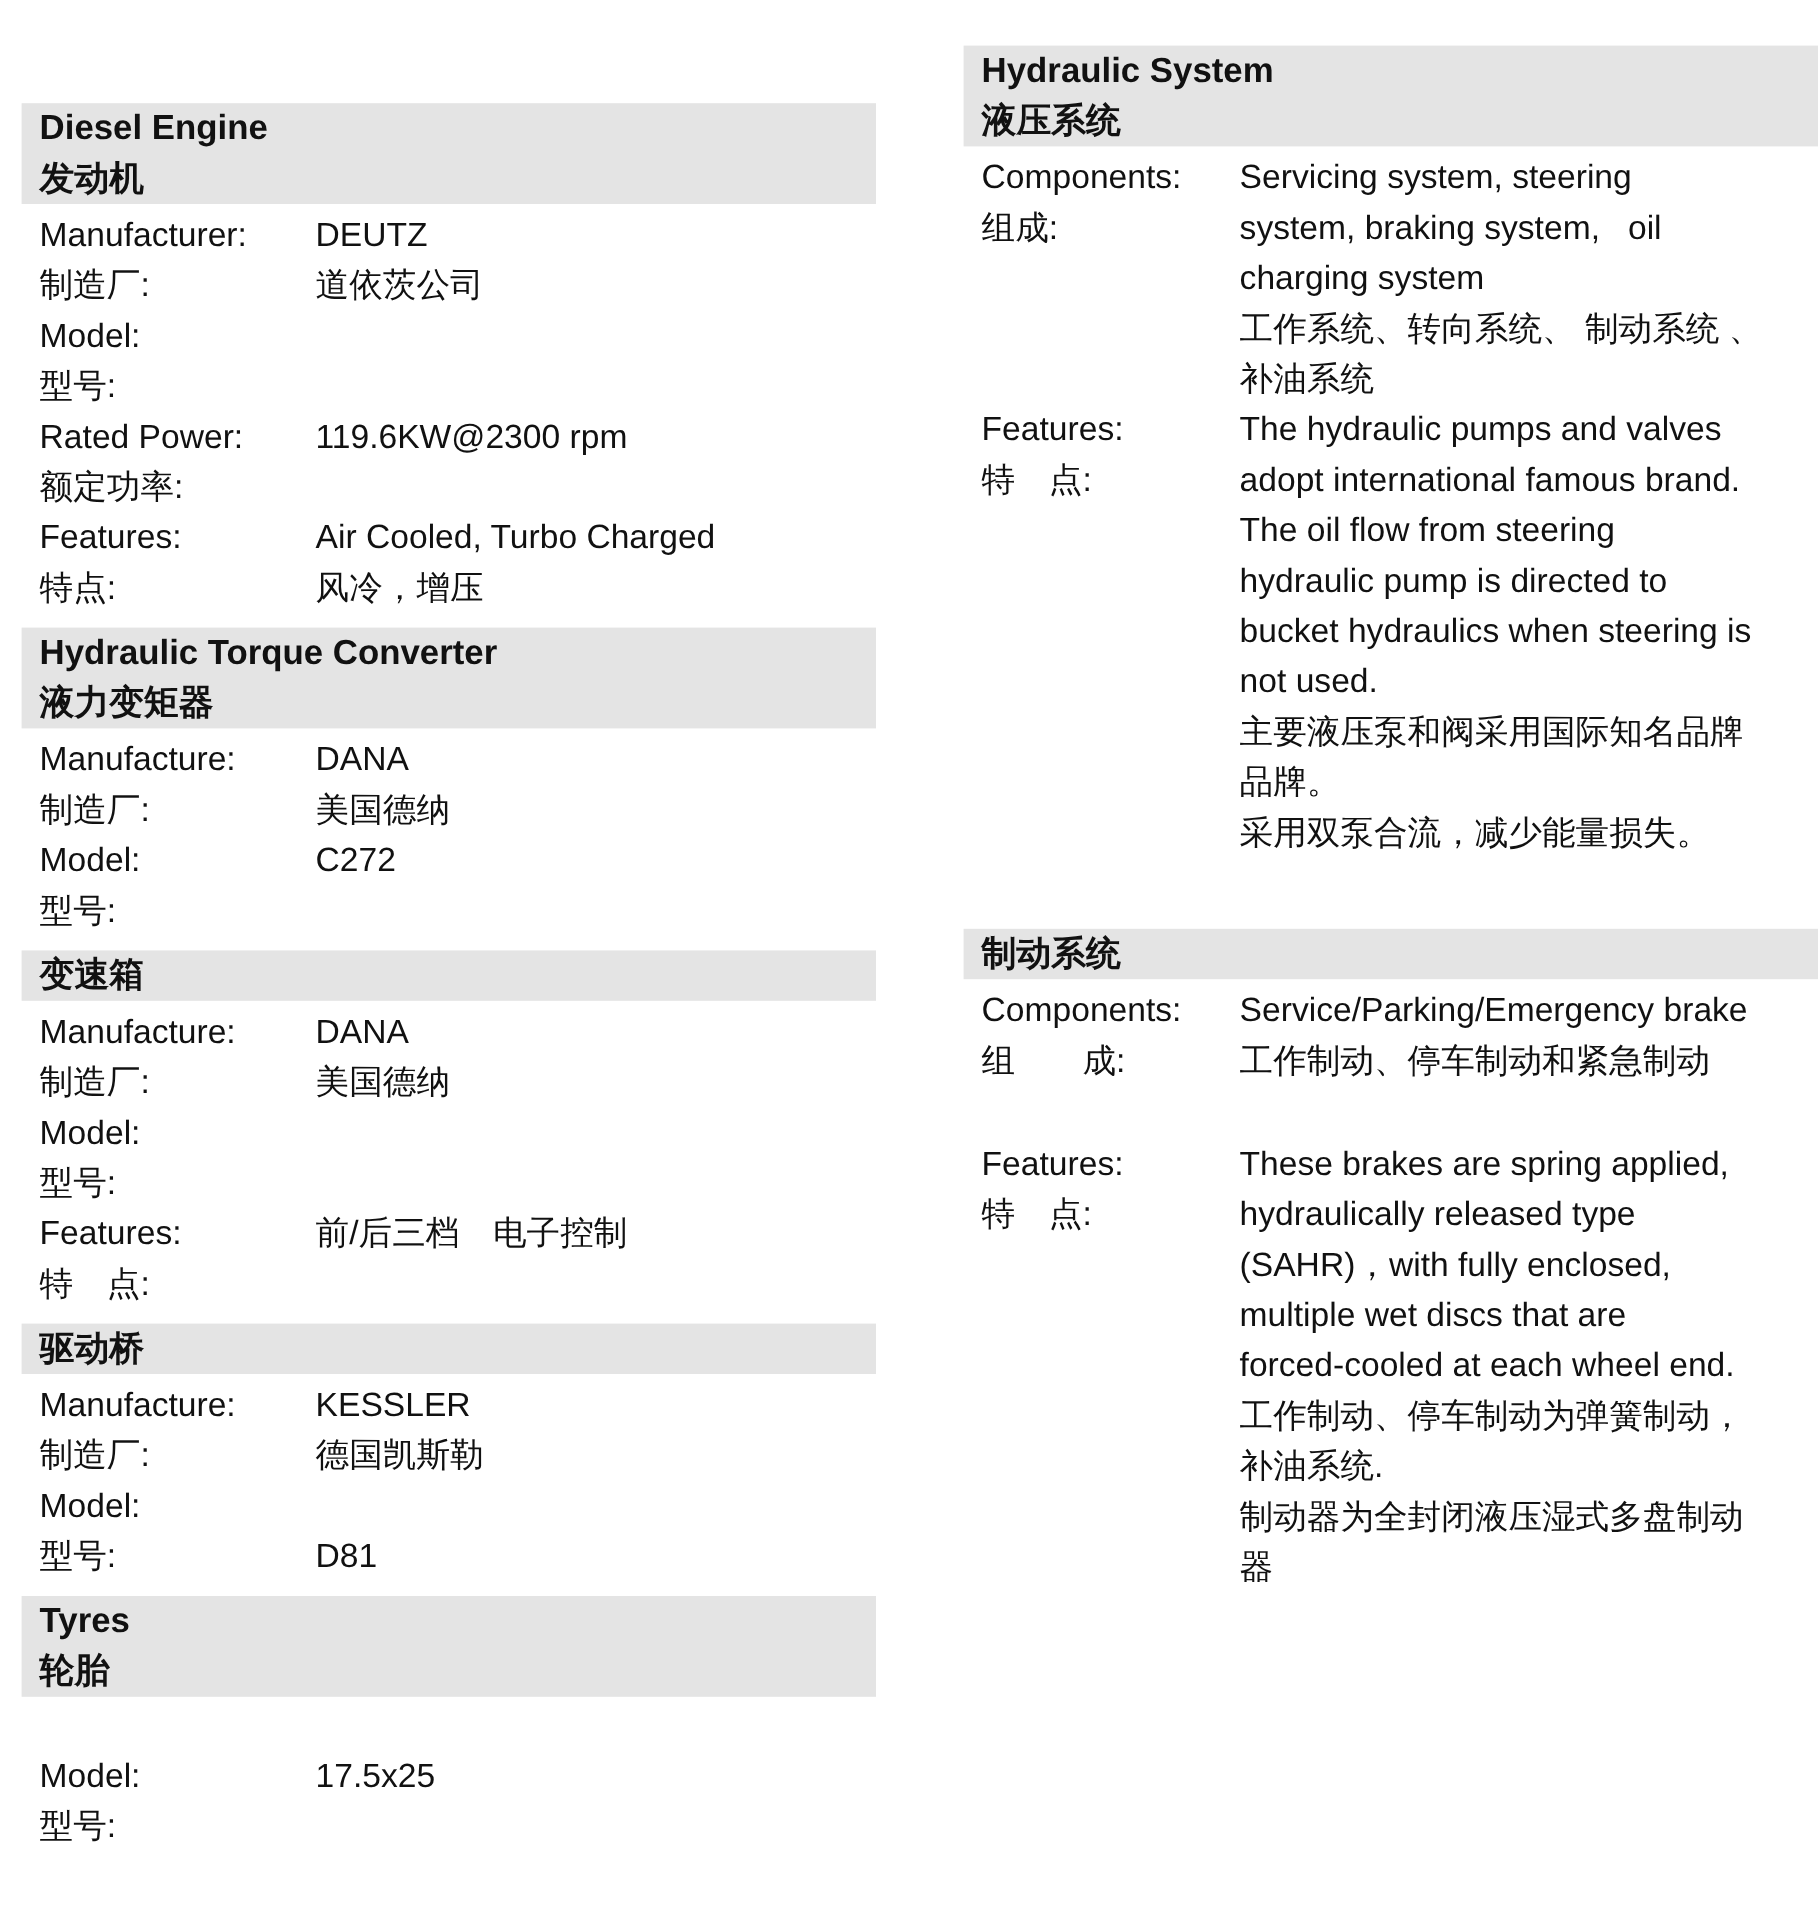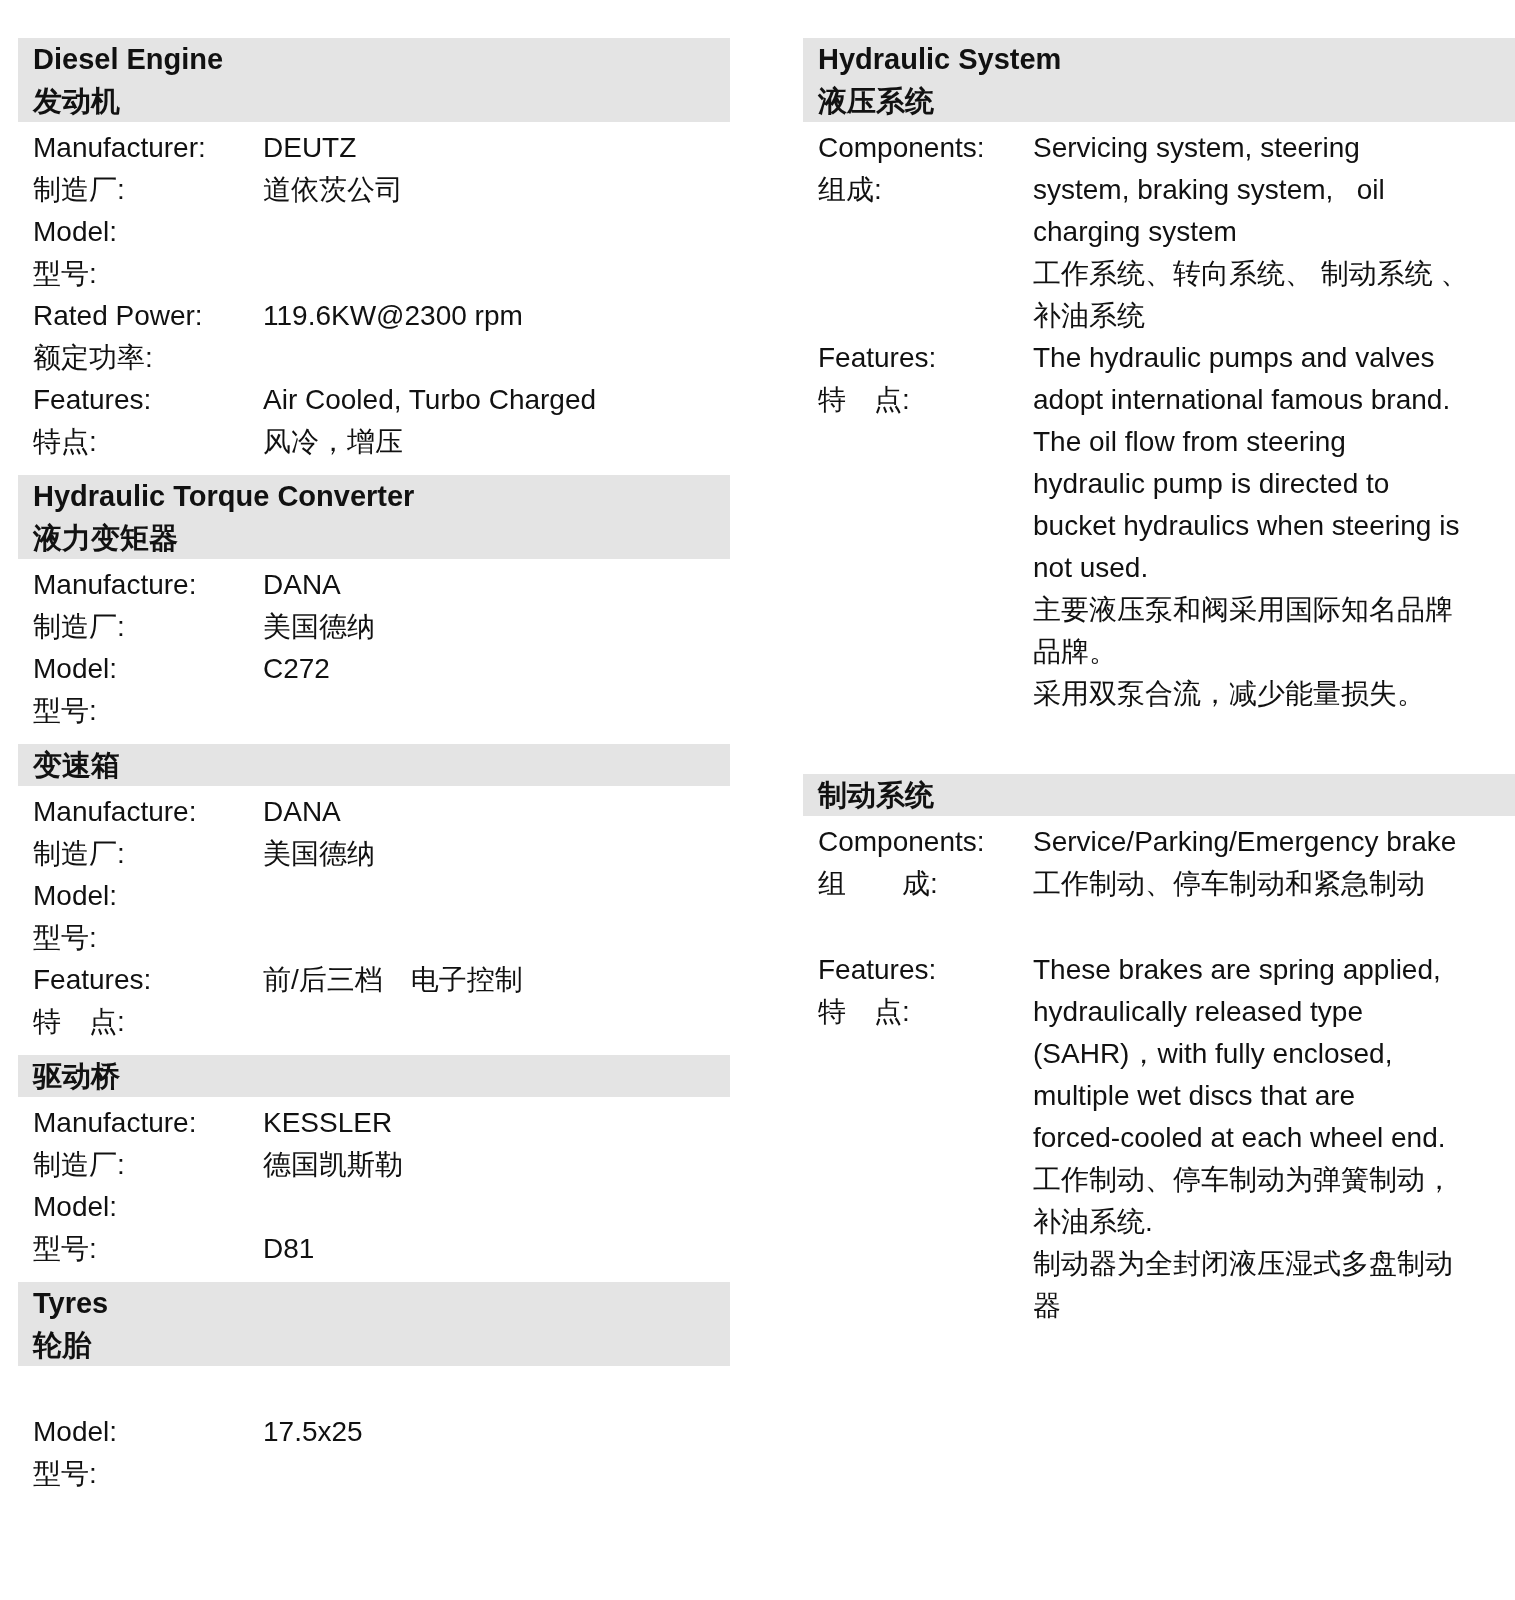--- a/index.html
+++ b/index.html
@@ -8,21 +8,21 @@
     width: 1515px;
     height: 1600px;
     background: #ffffff;
     font-family: "Liberation Sans", sans-serif;
     color: #111111;
     font-size: 28px;
     line-height: 42px;
     overflow: hidden;
   }
   .col { position: absolute; top: 38px; }
-  .col-left  { left: 18px;  width: 712px; }
+  .col-left  { left: 18px;  width: 712px; margin-top: 48px; }
   .col-right { left: 803px; width: 712px; }
 
   .sec-header { background: #e4e4e4; padding-left: 15px; }
   .sec:not(:first-child) .sec-header { margin-top: 7px; }
   .sec-title { font-weight: bold; font-size: 29px; line-height: 42px; white-space: pre-wrap; }
 
   .sec-body { padding: 5px 0 5px 15px; }
 
   .row { display: flex; justify-content: space-between; }
   .lbl { width: 230px; flex: none; white-space: pre-wrap; }

